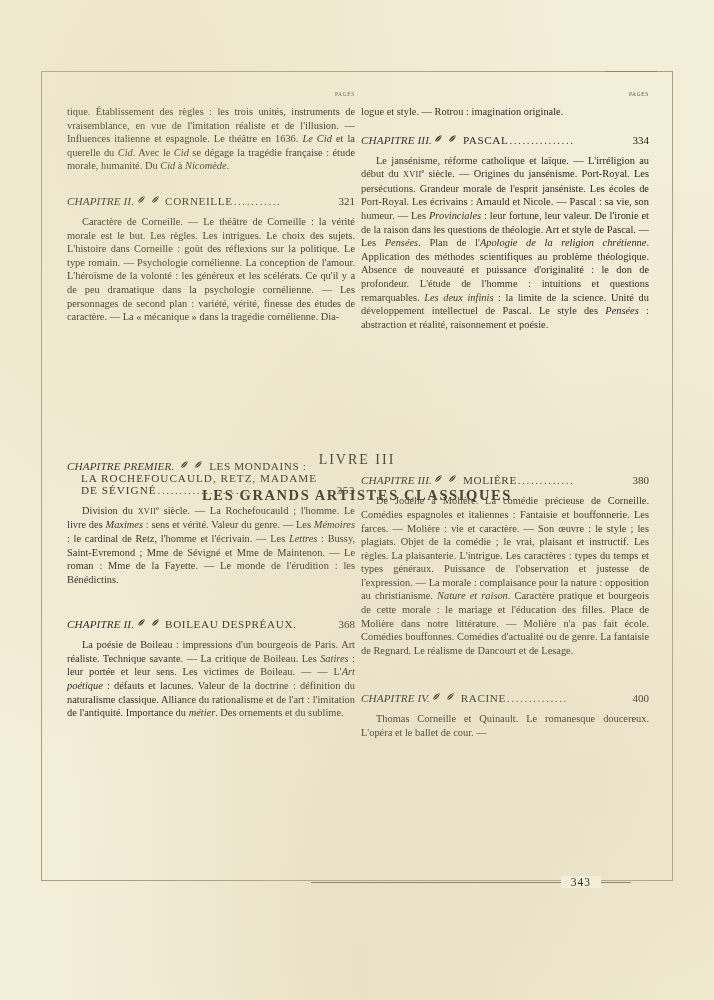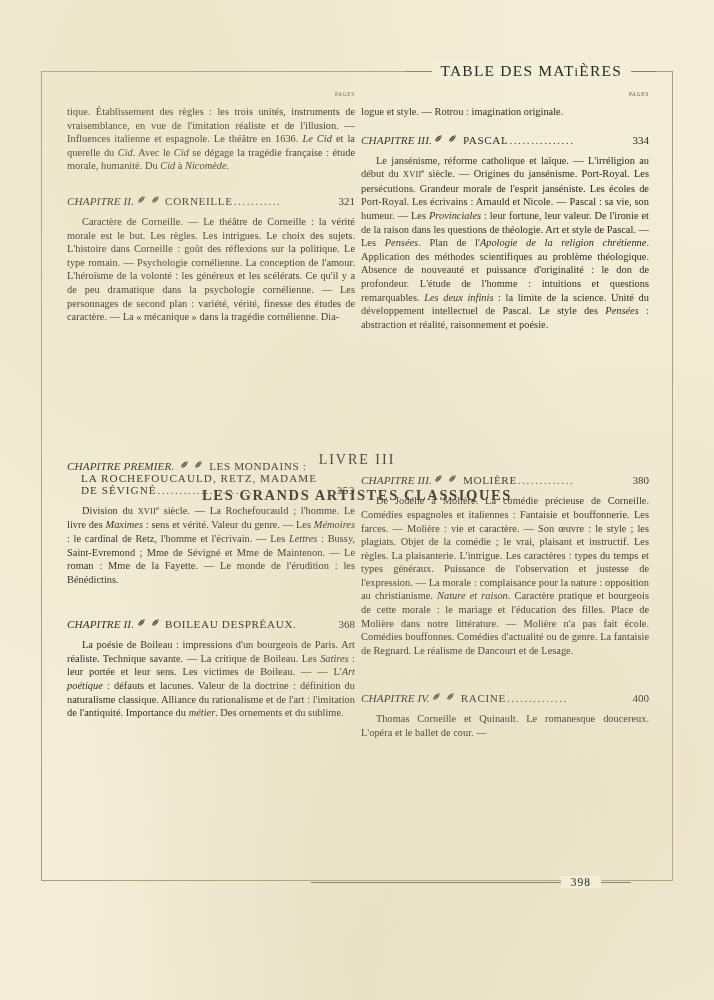--- a/index.html
+++ b/index.html
@@ -224,21 +224,20 @@
 </head>
 <body>
 
 <div class="page">
 
   <div class="frame"></div>
 
   <div class="header">
     <div class="header-inner">
       <span class="hrule"></span>
-      <span class="header-title"><span>TABLE DES MAT</span><span class="low">i</span><span>ÈRES</span></span>
       <span class="hrule"></span>
     </div>
   </div>
 
   <div class="cols">
 
     <div class="col col-left">
 
       <div class="pages-label">PAGES</div>
 
@@ -410,18 +409,18 @@
     <div class="livre-block">
       <div class="livre-title">LIVRE III</div>
       <div class="livre-sub">LES GRANDS ARTISTES CLASSIQUES</div>
     </div>
 
   </div>
 
   <div class="footer">
     <div class="footer-inner">
       <span class="frule-left"></span>
-      <span class="folio">398</span>
+      <span class="folio">343</span>
       <span class="frule-right"></span>
     </div>
   </div>
 
 </div>
 
 </body></html>

